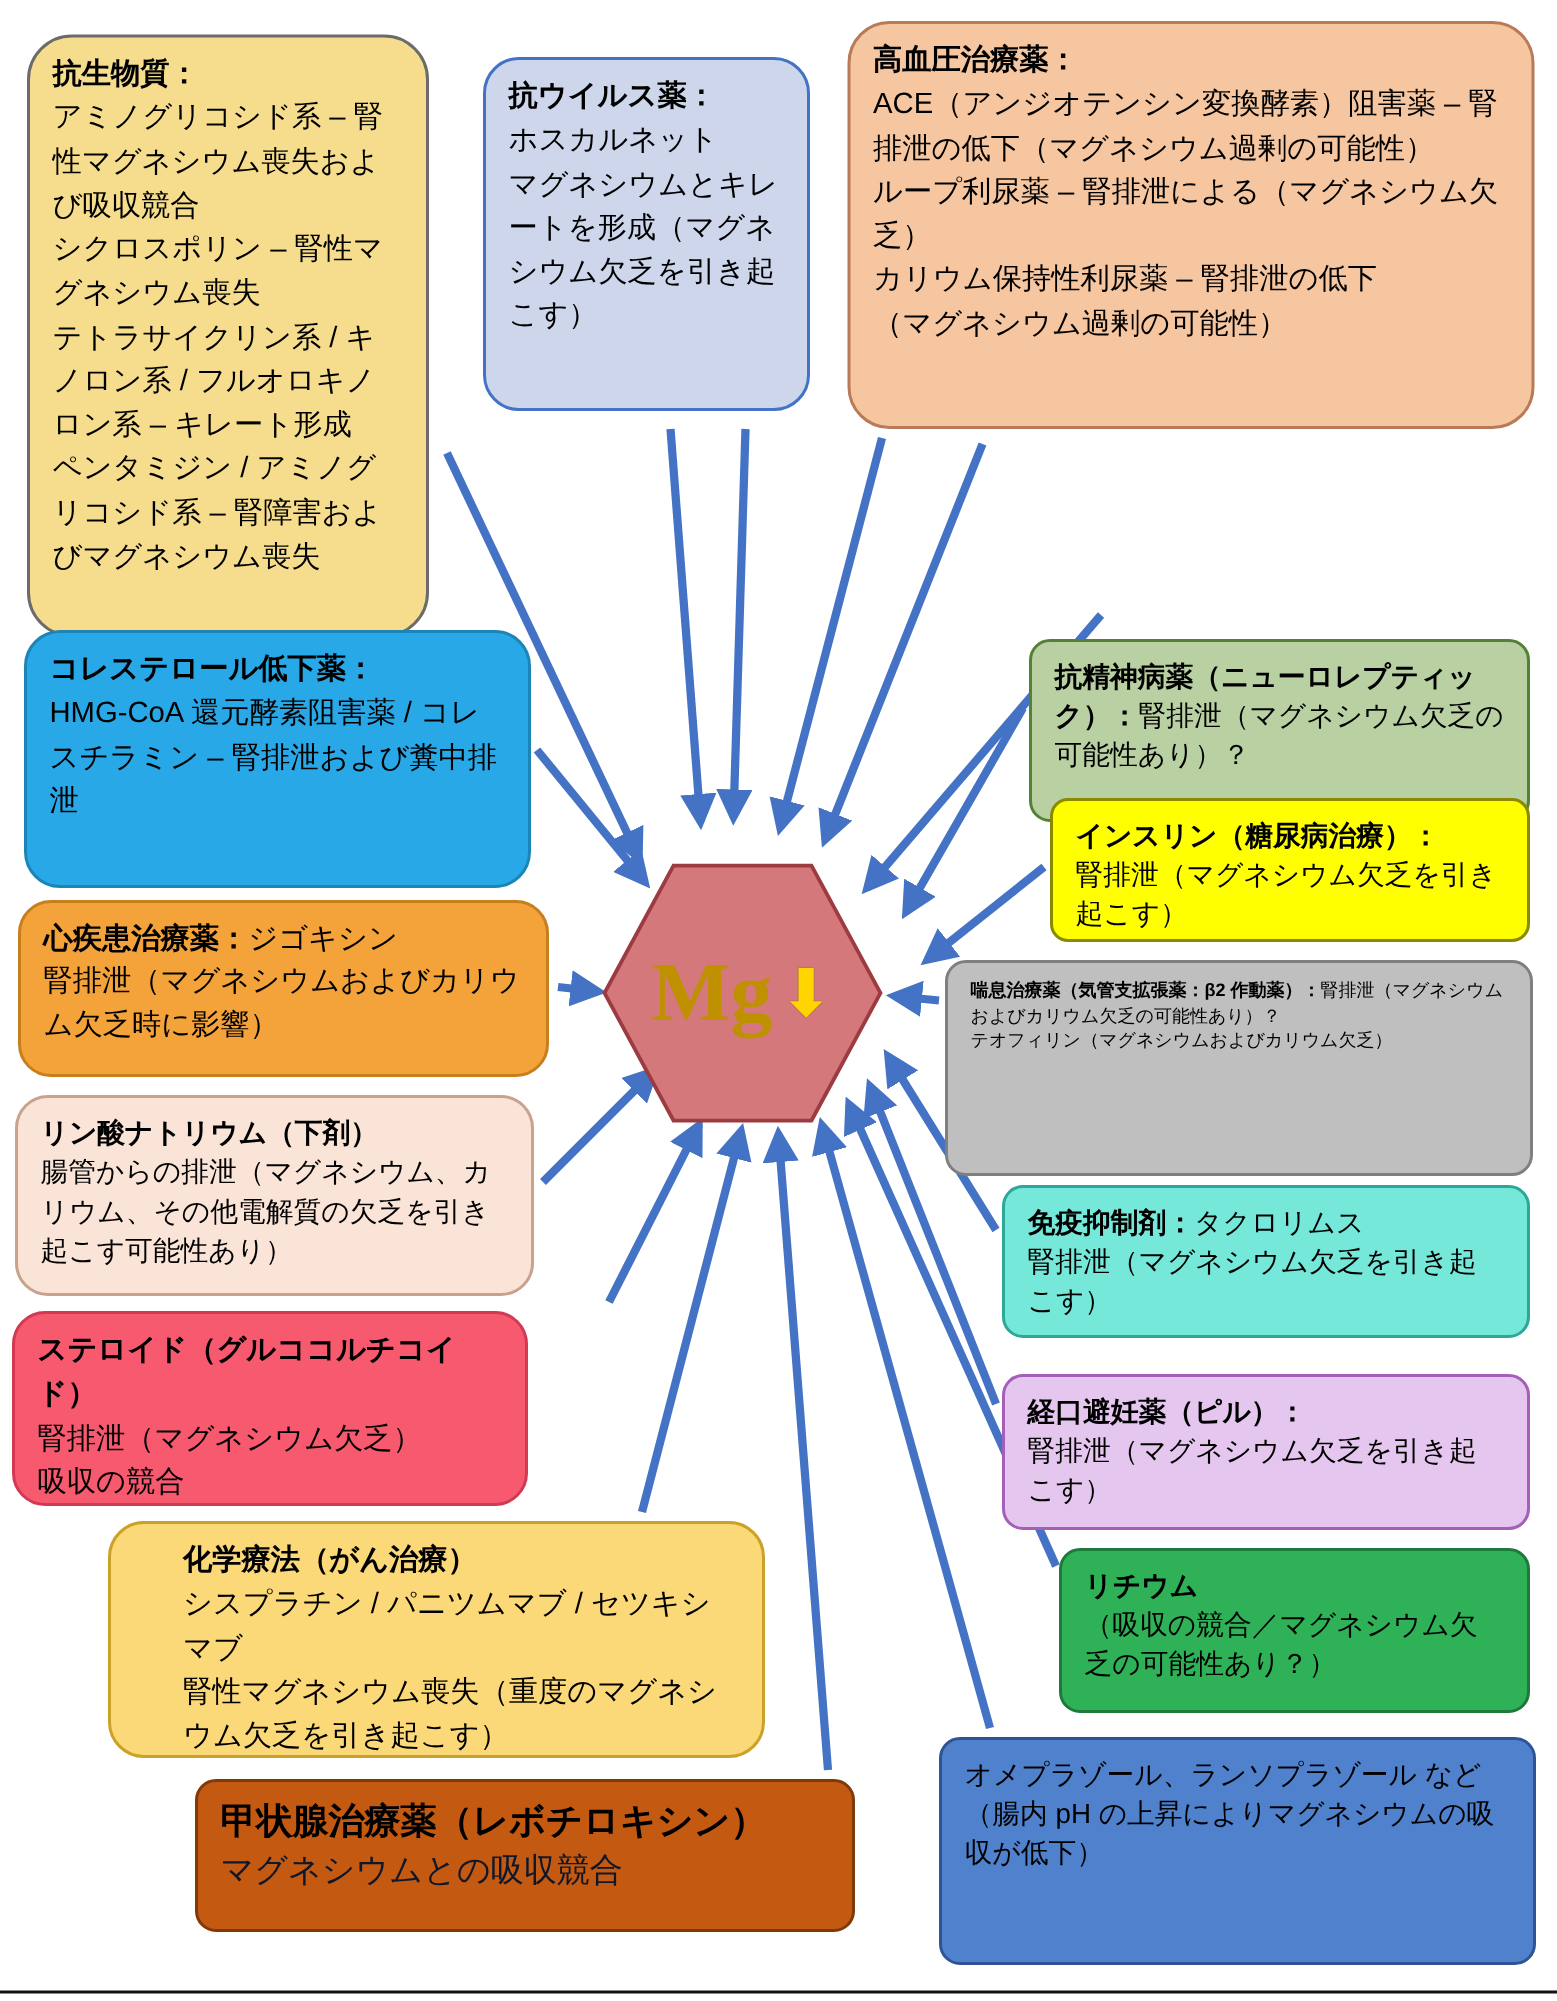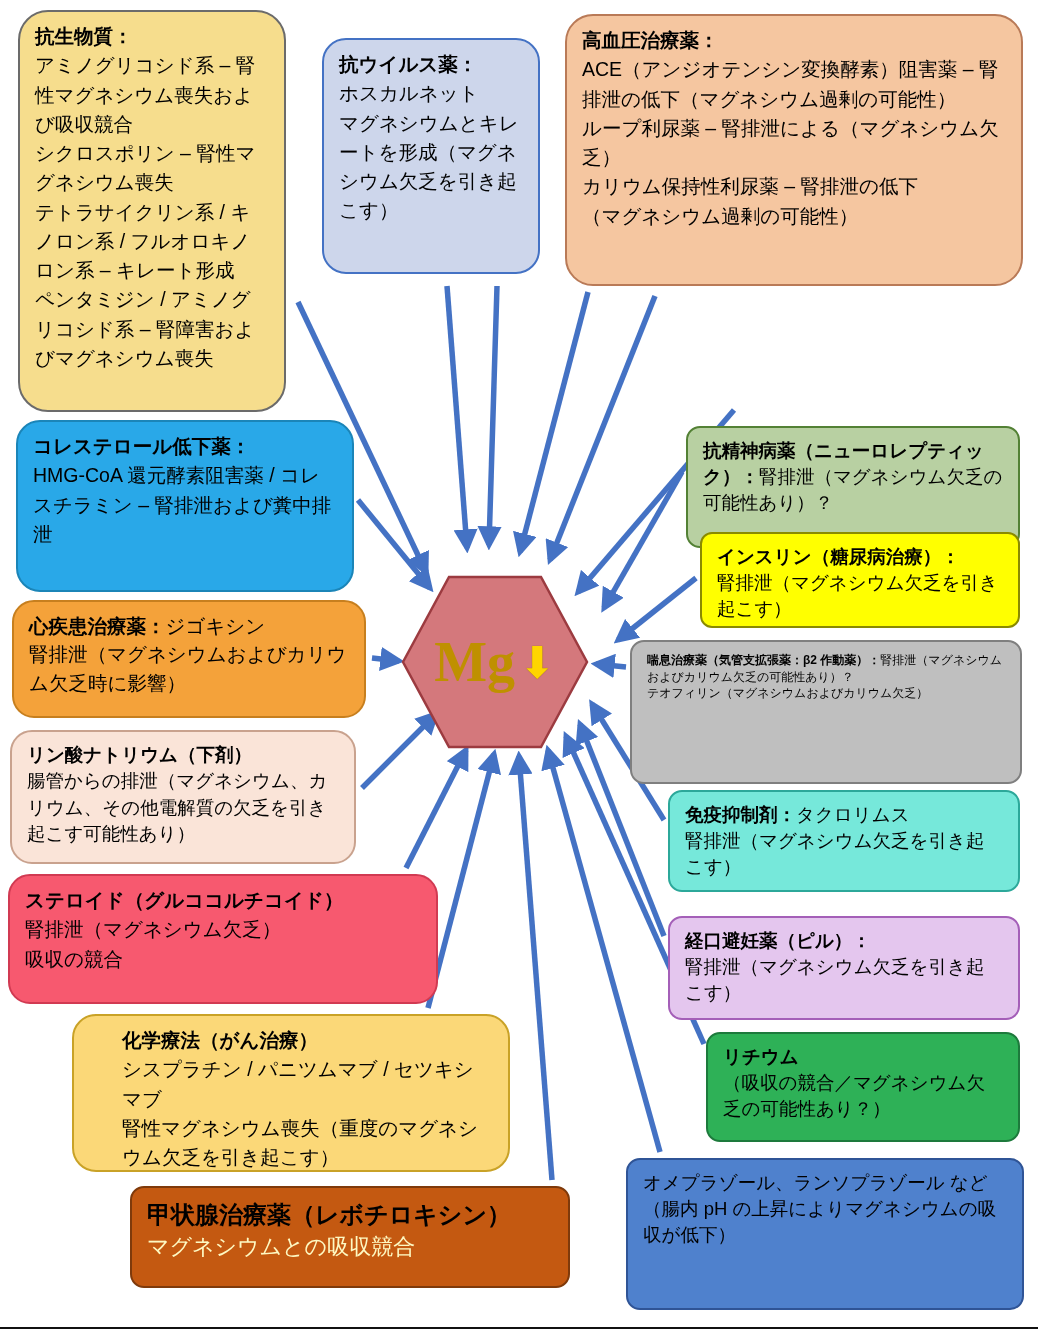--- a/index.html
+++ b/index.html
@@ -25,21 +25,21 @@
   .n5  { left:686px; top:426px;  width:334px; height:122px;  border-radius:14px; font-size:18.5px; line-height:1.4; }
   .n6  { left:700px; top:532px;  width:320px; height:96px;  border-radius:12px; font-size:18.5px; line-height:1.4; }
   .n7  { left:630px; top:640px;  width:392px; height:144px; border-radius:14px; font-size:12px; line-height:1.38; }
   .n8  { left:668px; top:790px;  width:352px; height:102px; border-radius:14px; font-size:18.5px; line-height:1.4; }
   .n9  { left:668px; top:916px;  width:352px; height:104px; border-radius:14px; font-size:18.5px; line-height:1.4; }
   .n10 { left:706px; top:1032px; width:314px; height:110px; border-radius:14px; font-size:18.5px; line-height:1.4; }
   .n11 { left:626px; top:1158px; width:398px; height:152px; border-radius:14px; font-size:18.5px; line-height:1.4; }
   .n12 { left:16px;  top:420px;  width:338px; height:172px; border-radius:24px; }
   .n13 { left:12px;  top:600px;  width:354px; height:118px; border-radius:22px; line-height:1.45; }
   .n14 { left:10px;  top:730px;  width:346px; height:134px; border-radius:22px; font-size:18.5px; line-height:1.42; }
-  .n15 { left:8px;   top:874px;  width:430px; height:130px; border-radius:22px; line-height:1.5; }
+  .n15 { left:8px;   top:874px;  width:344px; height:130px; border-radius:22px; line-height:1.5; }
   .n16 { left:72px;  top:1014px; width:438px; height:158px; border-radius:24px; line-height:1.5;padding-left:48px; }
   .n17 { left:130px; top:1186px; width:440px; height:102px; border-radius:14px; font-size:22px; line-height:1.4; }
   .n17 .nt { font-size:24px; }
   
   .mg-label {
     position:absolute; z-index:3; left:403px; top:577px; width:184px; height:170px;
     display:flex; align-items:center; justify-content:center; gap:4px;
     font-family:"Liberation Serif", serif; font-weight:bold;
   }
   .mg-text { font-size:56px; }
@@ -82,21 +82,21 @@
       <line class="arrow-line" marker-end="url(#ah)" x1="358" y1="500" x2="430" y2="588"></line>
     </g>
     <polygon id="hex-poly" points="403,662 449,577 541,577 587,662 541,747 449,747" fill="#d4787c" stroke="#9c3b40" stroke-width="2.5"></polygon>
   </svg>
 
   <div class="mg-label">
     <span class="mg-text" id="mg-text" style="color: rgb(191, 144, 0);">Mg</span>
     <span class="mg-arrow" id="mg-glyph" style="color: rgb(255, 213, 0);">⬇</span>
   </div>
 
-  <div class="node n1" style="background: rgb(246, 221, 141); border-color: rgb(107, 107, 107);">
+  <div class="node n1" style="background: rgb(246, 221, 141); border-color: rgb(107, 107, 107); margin-top: 13px;">
     <div class="nh"><span class="nt">抗生物質：</span><span class="ns"></span></div>
     <div class="nb">アミノグリコシド系 – 腎性マグネシウム喪失および吸収競合
 シクロスポリン – 腎性マグネシウム喪失
 テトラサイクリン系 / キノロン系 / フルオロキノロン系 – キレート形成
 ペンタミジン / アミノグリコシド系 – 腎障害およびマグネシウム喪失</div>
   </div>
 
   <div class="node n2" style="background: rgb(205, 214, 235); border-color: rgb(68, 114, 196);">
     <div class="nh"><span class="nt">抗ウイルス薬：</span><span class="ns"></span></div>
     <div class="nb">ホスカルネット
@@ -169,17 +169,17 @@
   </div>
 
   <div class="node n16" style="background: rgb(251, 216, 120); border-color: rgb(201, 162, 39);">
     <div class="nh"><span class="nt">化学療法（がん治療）</span><span class="ns"></span></div>
     <div class="nb">シスプラチン / パニツムマブ / セツキシマブ
 腎性マグネシウム喪失（重度のマグネシウム欠乏を引き起こす）</div>
   </div>
 
   <div class="node n17" style="background: rgb(196, 89, 17); border-color: rgb(127, 58, 11);">
     <div class="nh"><span class="nt">甲状腺治療薬（レボチロキシン）</span><span class="ns"></span></div>
-    <div class="nb" style="color: #fef9c3;">マグネシウムとの吸収競合</div>
+    <div class="nb" style="color: #0f172a;">マグネシウムとの吸収競合</div>
   </div>
 
   <div class="bottom-rule"></div>
 </div>
 
 </body></html>

